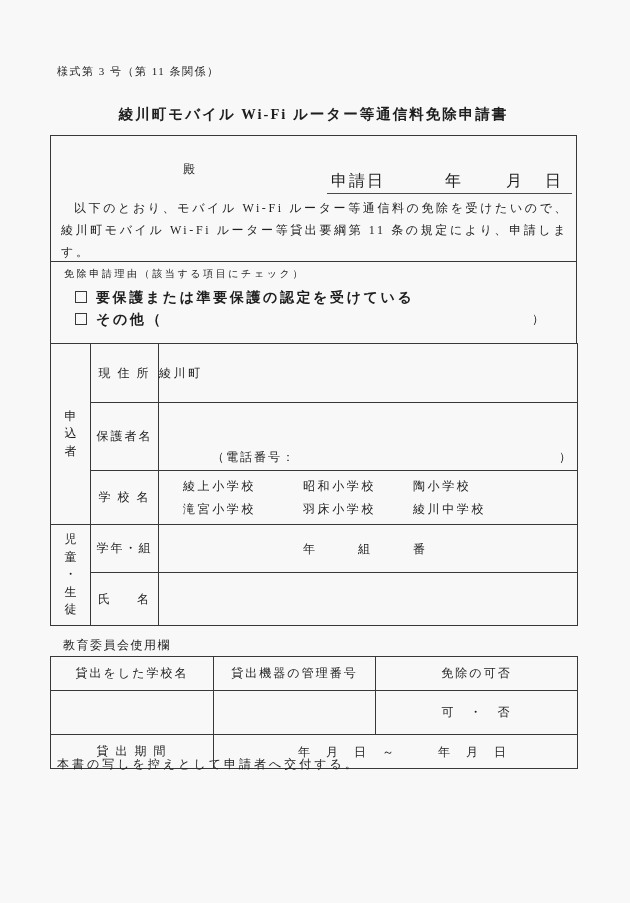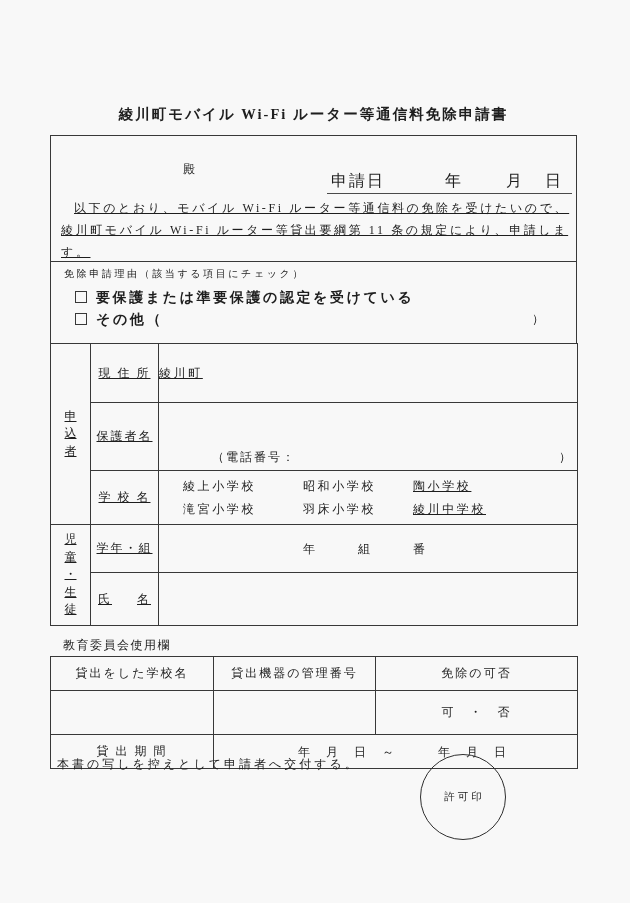--- a/index.html
+++ b/index.html
@@ -31,21 +31,21 @@
   .dono{left:132px;top:25px;font-size:12px;letter-spacing:2px;}
   .date-line{
     left:276px;top:40px;width:245px;height:17px;
     border-bottom:1px solid #4a4a4a;
   }
   .date-line span{position:absolute;bottom:1px;font-size:16px;letter-spacing:2px;}
   .dl-label{left:4px;}
   .dl-year{left:118px;}
   .dl-month{left:179px;}
   .dl-day{left:218px;}
-  .intro{left:10px;top:61px;width:510px;line-height:22px;font-size:12px;letter-spacing:2.6px;text-decoration:underline;}
+  .intro{left:10px;top:61px;width:510px;line-height:22px;font-size:12px;letter-spacing:2.6px;}
   .intro .indent{text-indent:13px;}
   .reason{
     left:0;top:125px;width:100%;height:83px;
     border-top:1px solid #383838;box-sizing:border-box;
   }
   .reason-heading{left:13px;top:5px;font-size:10px;letter-spacing:2.6px;}
   .cb-row{left:24px;font-size:14px;letter-spacing:2.6px;font-weight:bold;}
   .cb-row1{top:27px;}
   .cb-row2{top:49px;}
   .cbox{
@@ -56,21 +56,20 @@
   .paren-close{left:481px;top:49px;font-size:12px;}
   
   table{border-collapse:collapse;table-layout:fixed;}
   .main-table{left:50px;top:343px;}
   .main-table td{
     border:1px solid #383838;
     font-size:12px;
     vertical-align:middle;
     padding:0;
     overflow:hidden;
-    text-decoration:underline;
   }
   .vlabel{
     width:13px;margin:0 auto;text-align:center;
     line-height:17.5px;word-break:break-all;line-break:anywhere;
     font-size:12px;
   }
   td.flabel{text-align:center;letter-spacing:2px;}
   td.fvalue{letter-spacing:2.6px;}
   .val-pad{padding-left:23px;}
   .tel-cell{position:relative;}
@@ -104,20 +103,21 @@
     display:flex;align-items:center;justify-content:center;
     box-sizing:border-box;
   }
   .stamp-text{font-size:10.5px;letter-spacing:3px;text-indent:3px;}
 </style>
 </head>
 <body>
 
 <div class="page">
 
+  <div class="abs form-number">様式第 3 号（第 11 条関係）</div>
 
   <div class="abs doc-title">綾川町モバイル Wi-Fi ルーター等通信料免除申請書</div>
 
   <div class="abs box1">
     <div class="abs dono">殿</div>
 
     <div class="abs date-line">
       <span class="dl-label">申請日</span>
       <span class="dl-year">年</span>
       <span class="dl-month">月</span>
@@ -221,17 +221,14 @@
       <td colspan="2" class="period-cell">
         <span class="p-from">年　月　日　～</span>
         <span class="p-to">年　月　日</span>
       </td>
     </tr>
   </tbody>
     </table>
 
   <div class="abs footer-note">本書の写しを控えとして申請者へ交付する。</div>
 
-  <div class="abs stamp-circle">
-    <span class="stamp-text">許可印</span>
-  </div>
 
 </div>
 
 </body></html>

